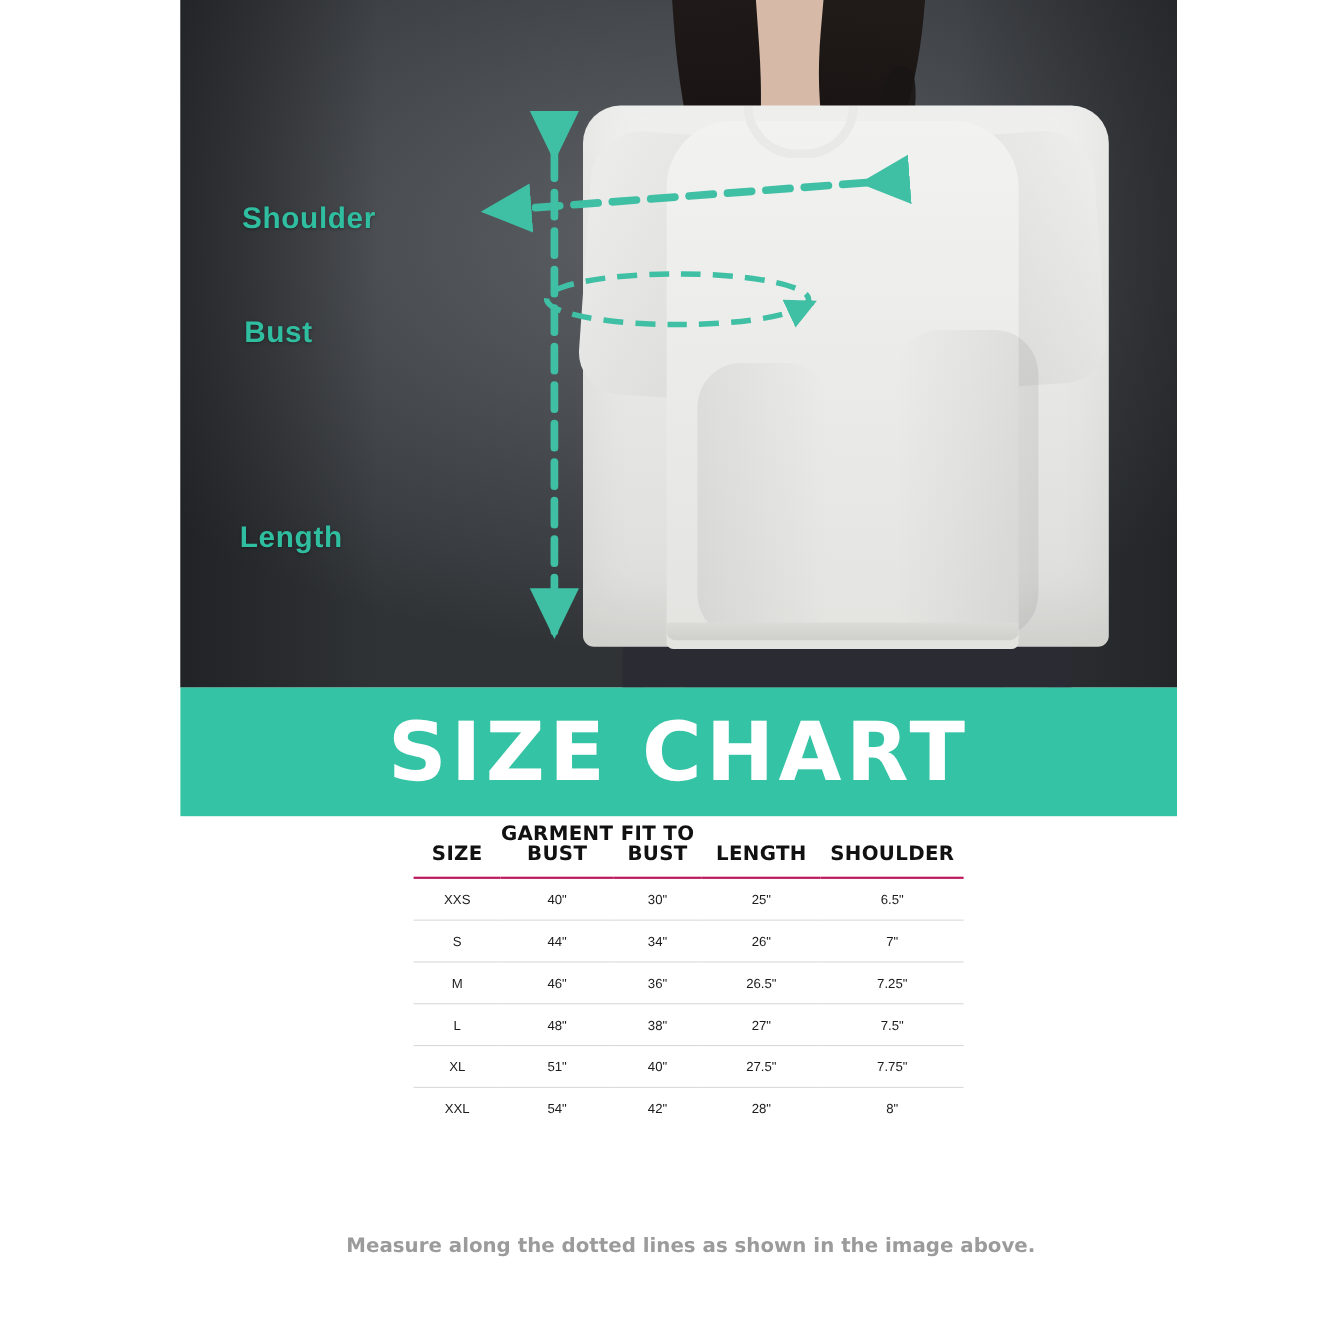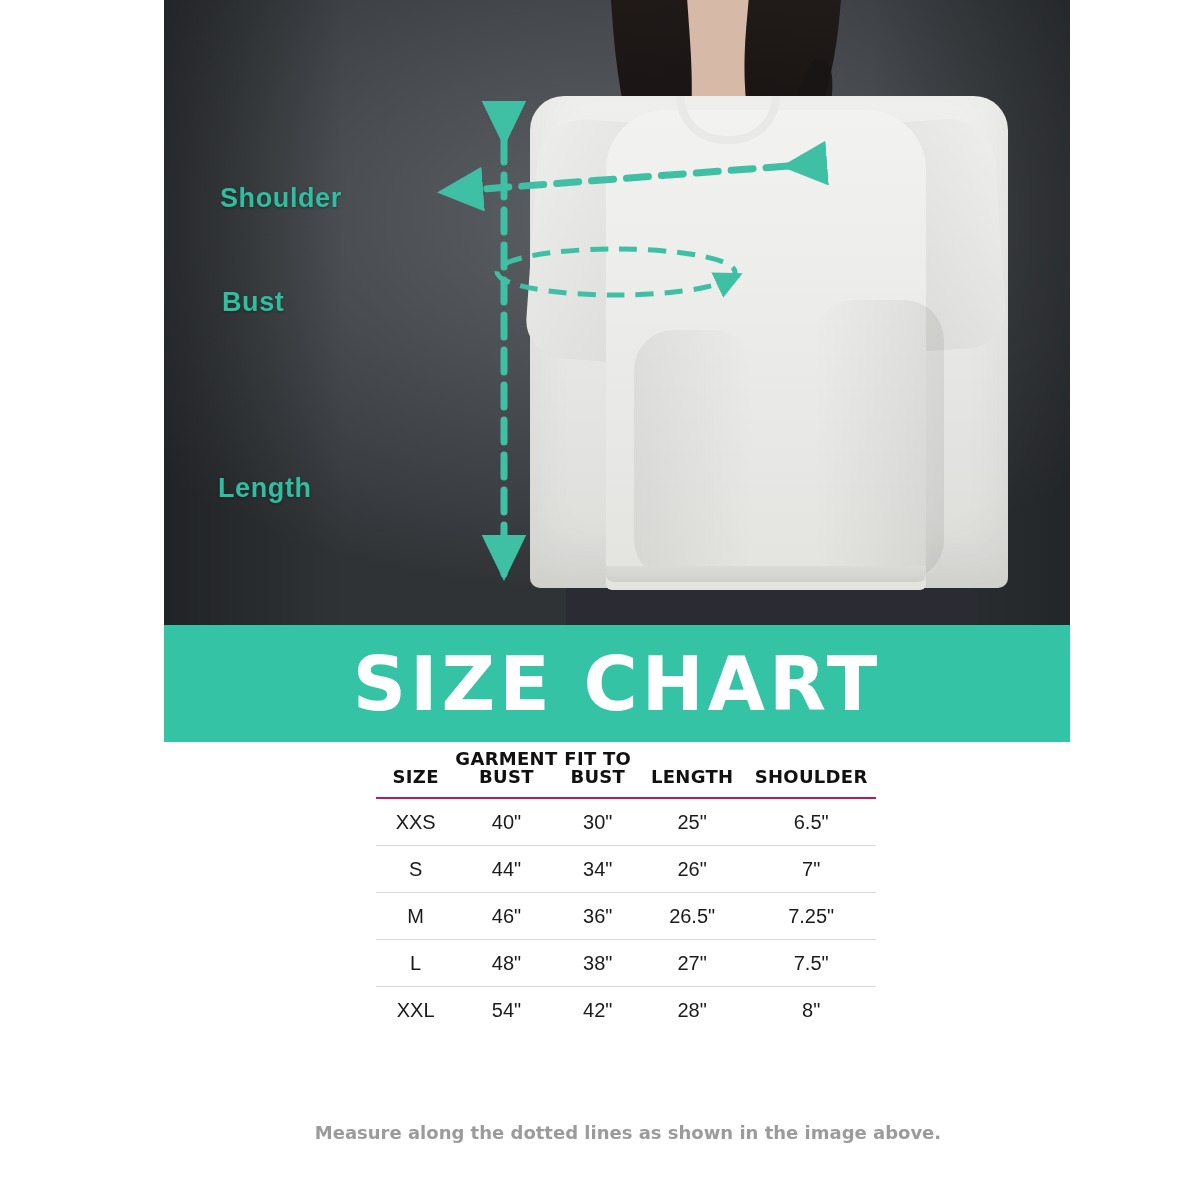--- a/index.html
+++ b/index.html
@@ -241,21 +241,21 @@
     padding: 2px 0 10px 0;
     text-align: center;
     letter-spacing: .3px;
     line-height: 1.02;
     vertical-align: bottom;
   }
   table.size-table thead tr {
     border-bottom: 2px solid #be185d;
   }
   table.size-table td {
-    font-size: 20px;
+    font-size: 12px;
     color: #1b1b1b;
     text-align: center;
     padding: 12px 0 11px 0;
     font-family: "Liberation Sans", sans-serif;
   }
   table.size-table tbody tr + tr td {
     border-top: 1px solid #d9d9d9;
   }
   .col-size     { width: 84px; }
   .col-gbust    { width: 88px; }
@@ -373,20 +373,27 @@
           <td>7.25"</td>
         </tr>
         <tr>
           <td>L</td>
           <td>48"</td>
           <td>38"</td>
           <td>27"</td>
           <td>7.5"</td>
         </tr>
         <tr>
+          <td>XL</td>
+          <td>51"</td>
+          <td>40"</td>
+          <td>27.5"</td>
+          <td>7.75"</td>
+        </tr>
+        <tr>
           <td>XXL</td>
           <td>54"</td>
           <td>42"</td>
           <td>28"</td>
           <td>8"</td>
         </tr>
       </tbody>
     </table>
   </div>
 

